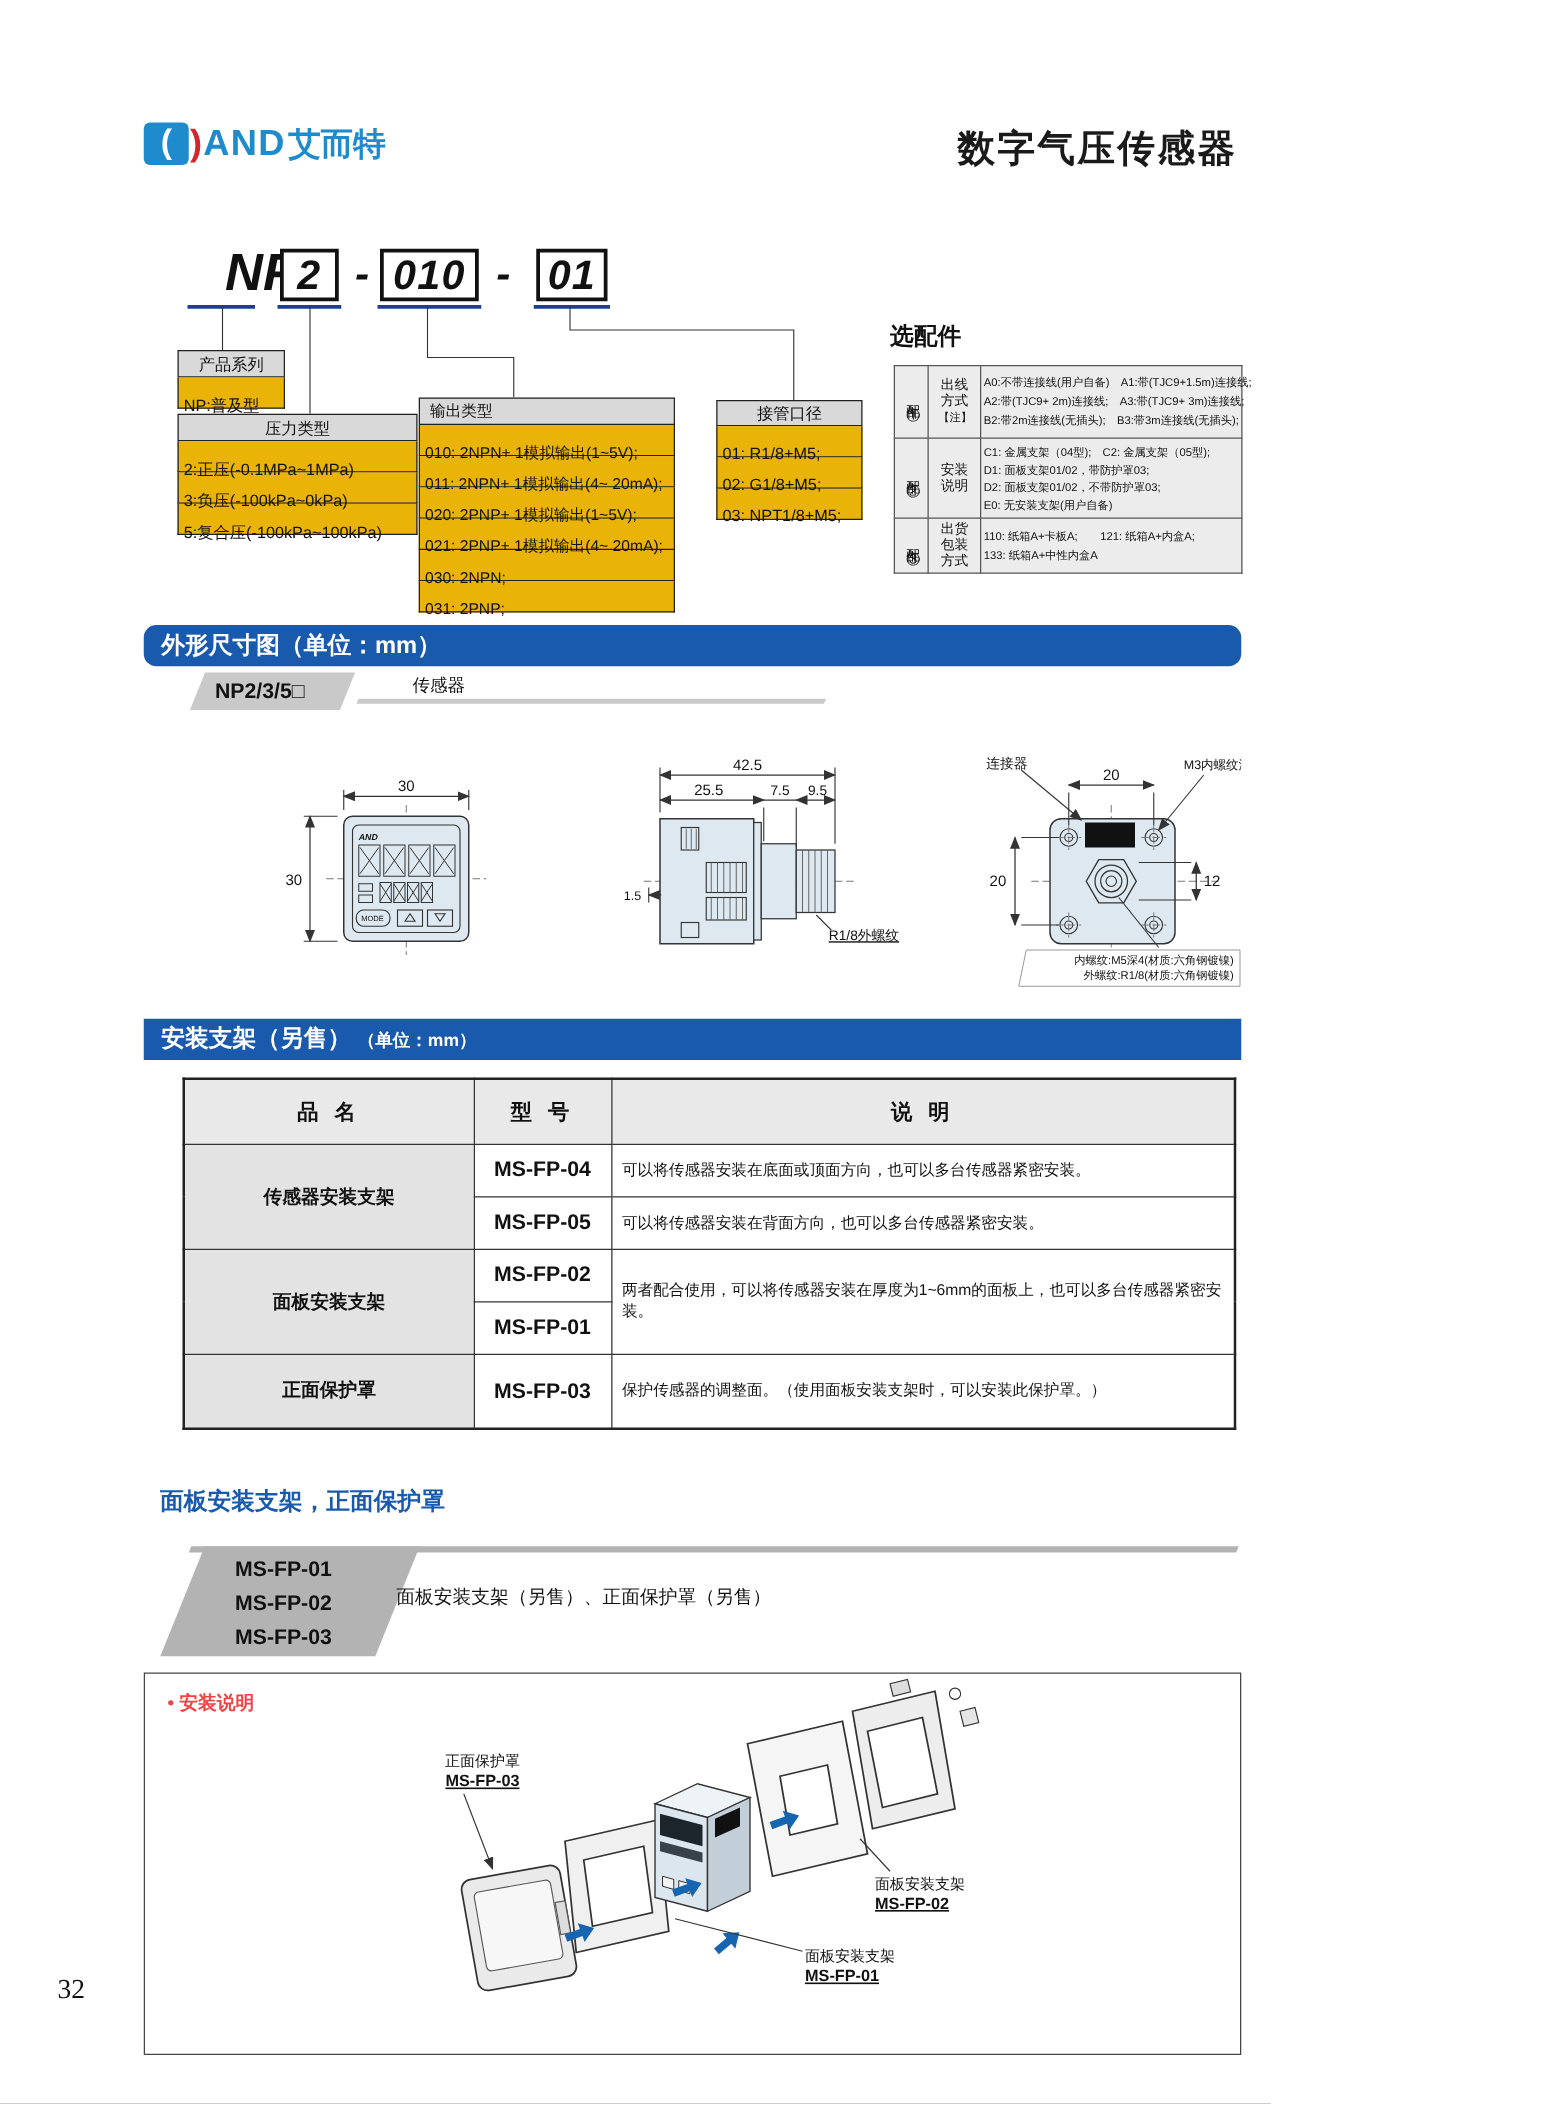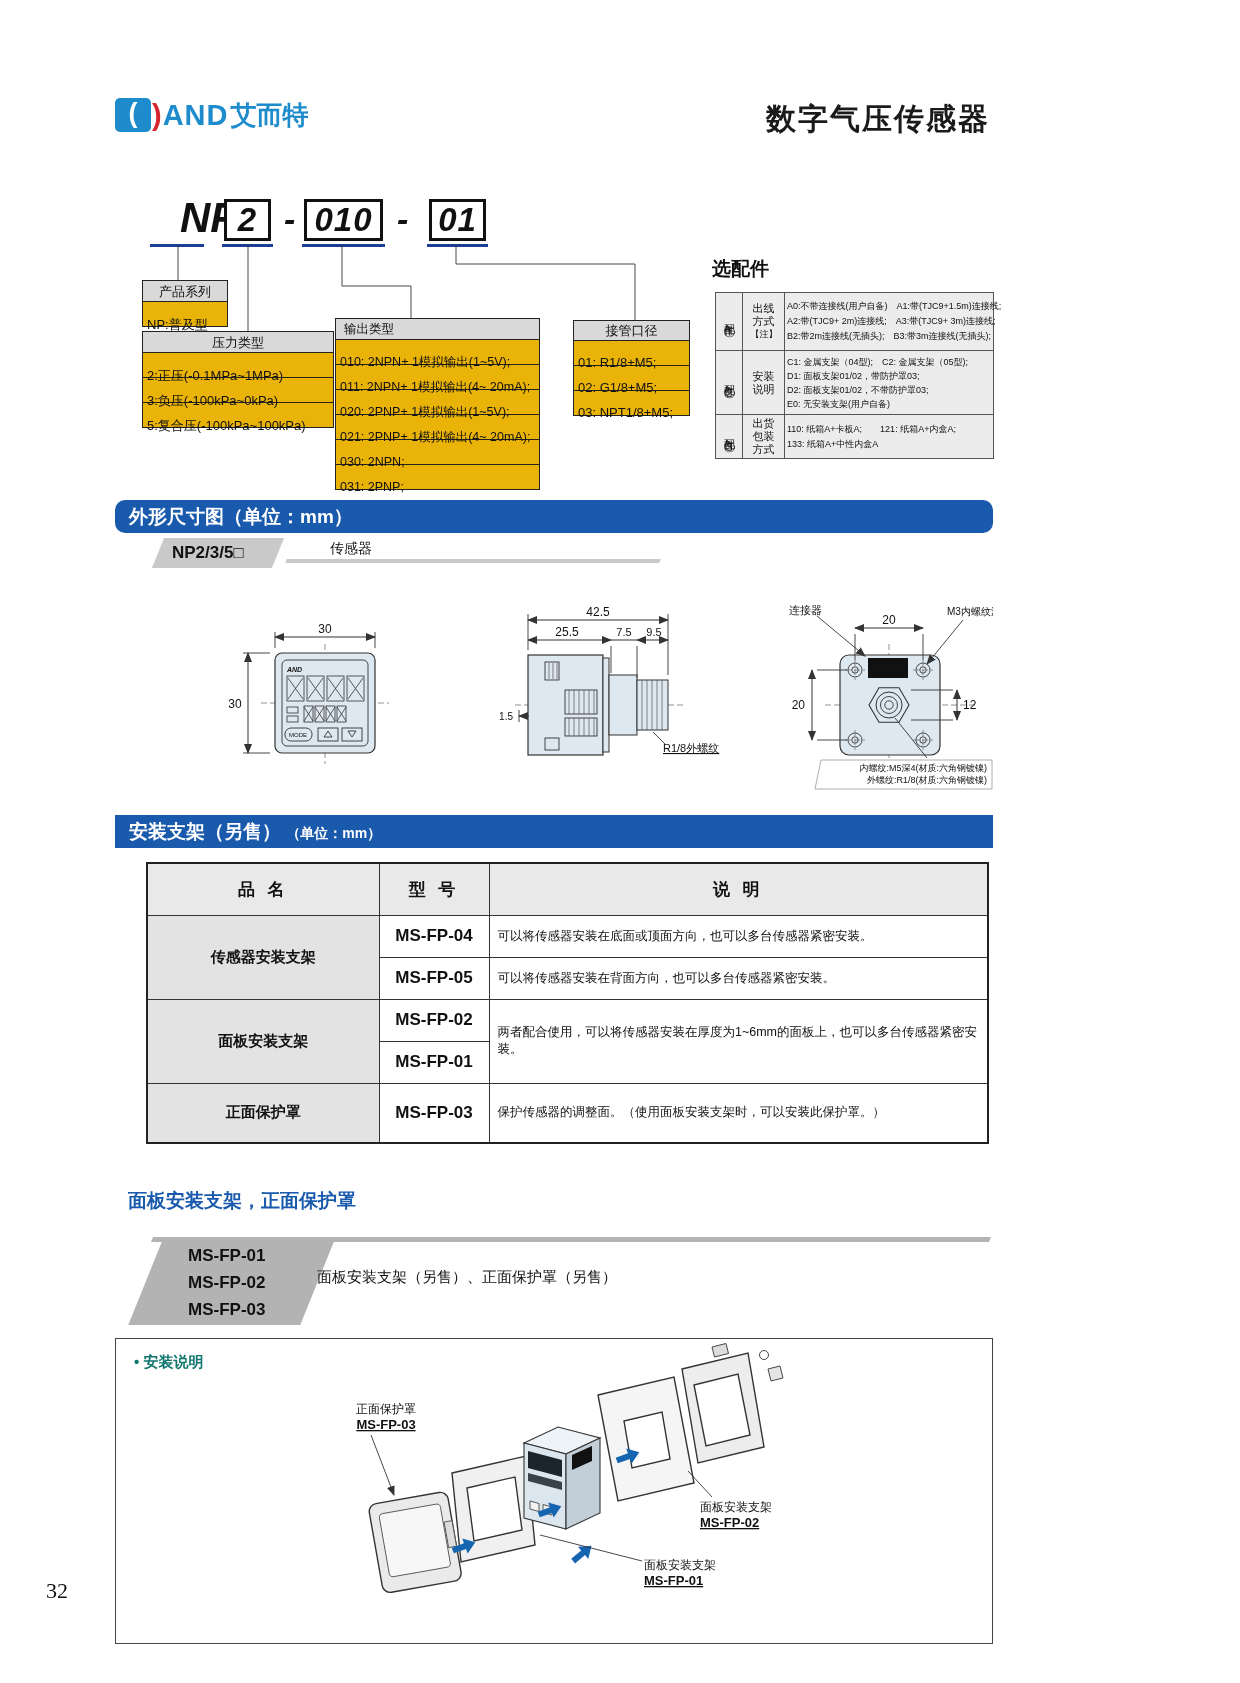--- a/index.html
+++ b/index.html
@@ -396,21 +396,21 @@
       </g>
 
       <line x1="572" y1="132" x2="596" y2="158" class="thin"></line>
       <text x="584" y="172" font-size="12">面板安装支架</text>
       <text x="584" y="188" font-size="13" font-weight="bold" text-decoration="underline">MS-FP-02</text>
 
       <line x1="424" y1="196" x2="526" y2="222" class="thin"></line>
       <text x="528" y="230" font-size="12">面板安装支架</text>
       <text x="528" y="246" font-size="13" font-weight="bold" text-decoration="underline">MS-FP-01</text>
     </svg>
-    <div style="position:absolute;left:18px;top:14px;font-size:15px;font-weight:bold;color:#0f766e;">
+    <div style="position:absolute;left:18px;top:14px;font-size:15px;font-weight:bold;color:#ef4444;">
       <span>•</span>
       <span>安装说明</span>
     </div>
   </div>
 
   <div class="abs" style="left:46px;top:1578px;font-family:'Liberation Serif',serif;font-size:22px;">32</div>
 
 </div>
 
 </body></html>

